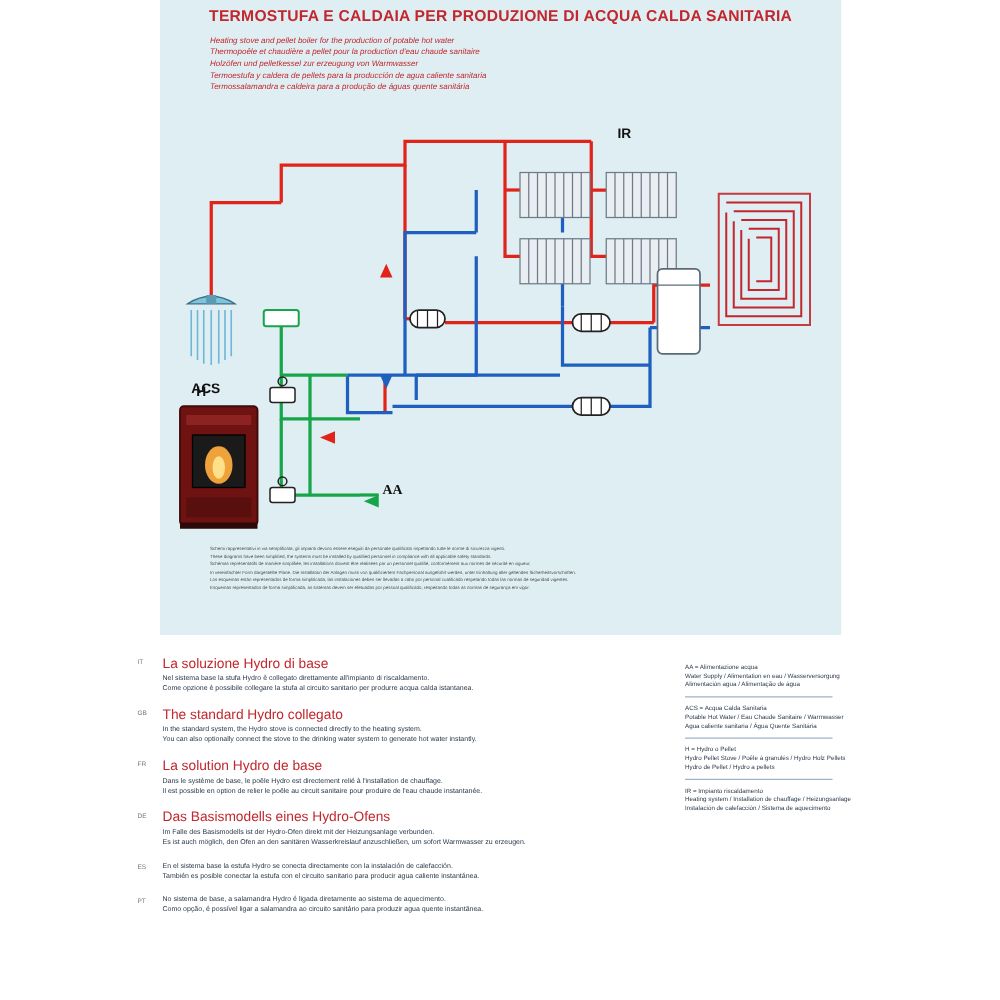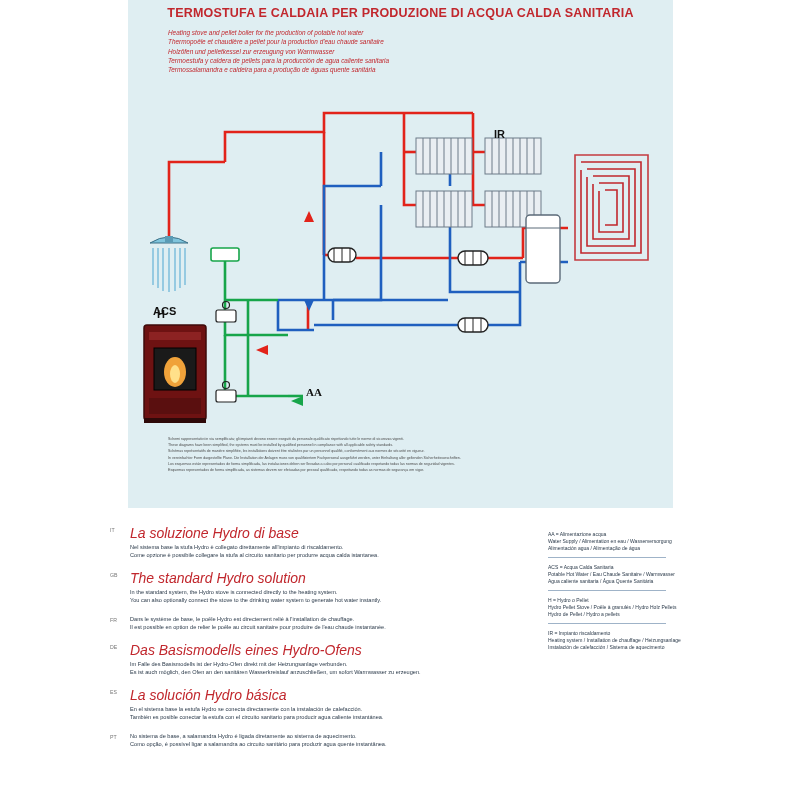--- a/index.html
+++ b/index.html
@@ -29,21 +29,21 @@
 
   
   .diagram{position:absolute;left:0;top:0;width:545px;height:508px;}
 
   .lbl{position:absolute;font-size:11px;font-weight:bold;color:#111;}
 
   
   .legend{position:absolute;left:110px;top:525px;width:430px;}
   .lg-block{position:relative;margin-bottom:11px;padding-left:20px;}
   .lg-flag{position:absolute;left:0;top:2px;font-size:5.2px;color:#777;}
-  .lg-head{color:#c1272d;font-size:14px;font-style:italic;margin-bottom:2px;}
+  .lg-head{color:#c1272d;font-size:11px;margin-bottom:2px;}
   .lg-line{color:#2b3a4a;font-size:5.6px;line-height:8px;white-space:nowrap;}
 
   .rightnotes{position:absolute;left:548px;top:527px;width:200px;color:#2b3a4a;}
   .rn-block{margin-bottom:8px;}
   .rn-title{font-size:5px;line-height:7px;white-space:nowrap;}
   .rn-rule{position:absolute;left:0;top:-3px;width:118px;height:1px;background:#9fb3c8;}
   .rn-wrap{position:relative;padding-top:4px;}
 
 </style>
 </head>
@@ -244,21 +244,21 @@
       <g>
         <polygon points="176,222 181,211 186,222" fill="#e2231a"></polygon>
         <polygon points="176,300 181,311 186,300" fill="#1f5fbf"></polygon>
         <polygon points="140,345 128,350 140,355" fill="#e2231a"></polygon>
         <polygon points="175,396 163,401 175,406" fill="#17a54a"></polygon>
       </g>
 
     </svg>
 
     <div class="lbl" style="left:25px;top:305px;">ACS</div>
-    <div class="lbl" style="left:318px;top:128px;padding-left:48px;">IR</div>
+    <div class="lbl" style="left:318px;top:101px;padding-left:48px;">IR</div>
     <div class="lbl" style="left:29px;top:308px;">H</div>
     <div class="lbl" style="left:178px;top:386px;font-family:Liberation Serif, serif;">AA</div>
 
     <div class="footnotes">
       <div>Schemi rappresentativi in via semplificata; gli impianti devono essere eseguiti da personale qualificato rispettando tutte le norme di sicurezza vigenti.</div>
       <div>These diagrams have been simplified, the systems must be installed by qualified personnel in compliance with all applicable safety standards.</div>
       <div>Schémas représentatifs de manière simplifiée, les installations doivent être réalisées par un personnel qualifié, conformément aux normes de sécurité en vigueur.</div>
       <div>In vereinfachter Form dargestellte Plane. Die Installation der Anlagen muss von qualifiziertem Fachpersonal ausgeführt werden, unter Einhaltung aller geltenden Sicherheitsvorschriften.</div>
       <div>Los esquemas están representados de forma simplificada, las instalaciones deben ser llevadas a cabo por personal cualificado respetando todas las normas de seguridad vigentes.</div>
       <div>Esquemas representados de forma simplificada, as sistemas devem ser efetuadas por pessoal qualificado, respeitando todas as normas de segurança em vigor.</div>
@@ -269,41 +269,41 @@
 
     <div class="lg-block">
       <span class="lg-flag">IT</span>
       <div class="lg-head">La soluzione Hydro di base</div>
       <div class="lg-line">Nel sistema base la stufa Hydro è collegato direttamente all'impianto di riscaldamento.</div>
       <div class="lg-line">Come opzione è possibile collegare la stufa al circuito sanitario per produrre acqua calda istantanea.</div>
     </div>
 
     <div class="lg-block">
       <span class="lg-flag">GB</span>
-      <div class="lg-head">The standard Hydro solution</div>
+      <div class="lg-head">The standard Hydro collegato</div>
       <div class="lg-line">In the standard system, the Hydro stove is connected directly to the heating system.</div>
       <div class="lg-line">You can also optionally connect the stove to the drinking water system to generate hot water instantly.</div>
     </div>
 
     <div class="lg-block">
       <span class="lg-flag">FR</span>
+      <div class="lg-head">La solution Hydro de base</div>
       <div class="lg-line">Dans le système de base, le poêle Hydro est directement relié à l'installation de chauffage.</div>
       <div class="lg-line">Il est possible en option de relier le poêle au circuit sanitaire pour produire de l'eau chaude instantanée.</div>
     </div>
 
     <div class="lg-block">
       <span class="lg-flag">DE</span>
       <div class="lg-head">Das Basismodells eines Hydro-Ofens</div>
       <div class="lg-line">Im Falle des Basismodells ist der Hydro-Ofen direkt mit der Heizungsanlage verbunden.</div>
       <div class="lg-line">Es ist auch möglich, den Ofen an den sanitären Wasserkreislauf anzuschließen, um sofort Warmwasser zu erzeugen.</div>
     </div>
 
     <div class="lg-block">
       <span class="lg-flag">ES</span>
-      <div class="lg-head">La solución Hydro básica</div>
       <div class="lg-line">En el sistema base la estufa Hydro se conecta directamente con la instalación de calefacción.</div>
       <div class="lg-line">También es posible conectar la estufa con el circuito sanitario para producir agua caliente instantánea.</div>
     </div>
 
     <div class="lg-block">
       <span class="lg-flag">PT</span>
       <div class="lg-line">No sistema de base, a salamandra Hydro é ligada diretamente ao sistema de aquecimento.</div>
       <div class="lg-line">Como opção, é possível ligar a salamandra ao circuito sanitário para produzir agua quente instantânea.</div>
     </div>
 

